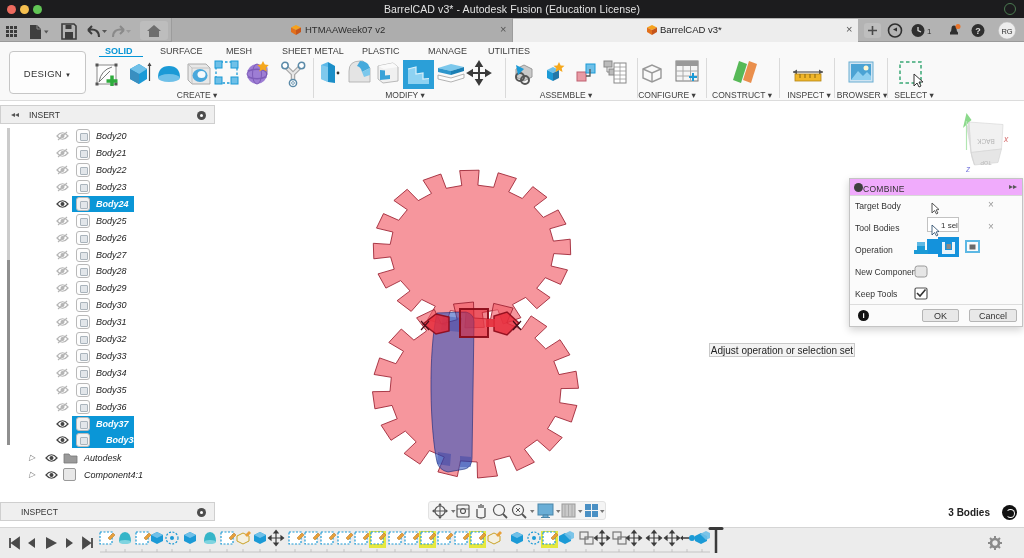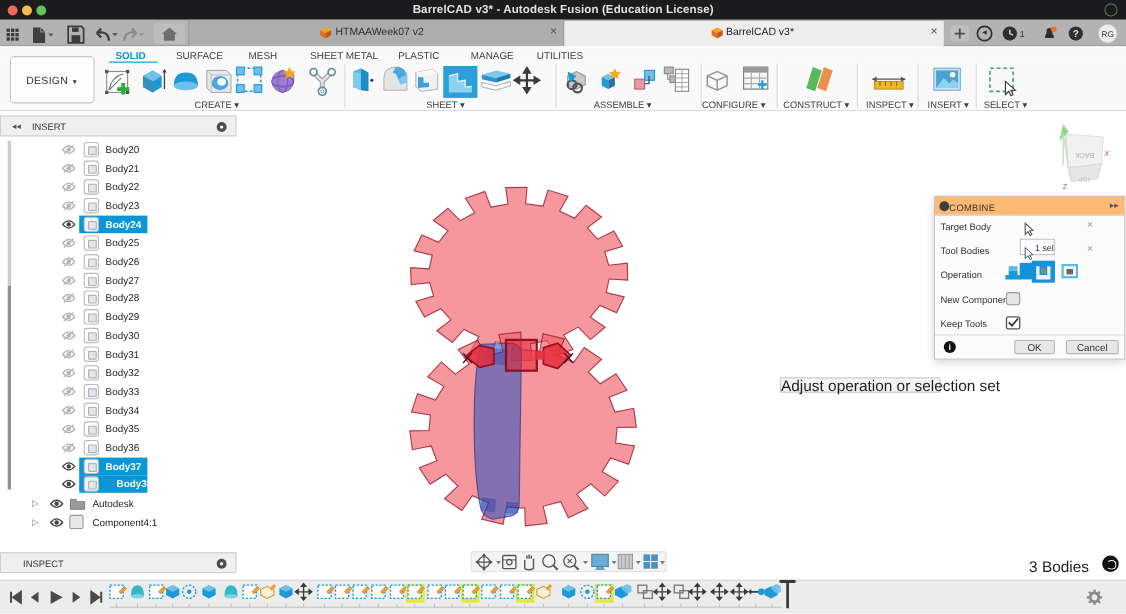--- a/index.html
+++ b/index.html
@@ -3,21 +3,21 @@
 <meta charset="utf-8">
 <style>
 * { margin:0; padding:0; box-sizing:border-box; }
 html,body { width:1024px; height:558px; overflow:hidden; }
 body { font-family:"Liberation Sans", sans-serif; position:relative; background:#fff; }
 .abs { position:absolute; }
 
 
 #titlebar { left:0; top:0; width:1024px; height:18px; background:#1c1c1e; }
 #titlebar .dot { position:absolute; top:4.5px; width:9px; height:9px; border-radius:50%; }
-#title-text { position:absolute; top:0; left:0; width:100%; height:18px; line-height:18px; text-align:center; color:#e2e2e2; font-size:10.5px; font-weight:bold; letter-spacing:0.1px; }
+#title-text { position:absolute; top:0; left:0; width:100%; height:18px; line-height:18px; text-align:center; color:#e2e2e2; font-size:10.5px; font-weight:normal; letter-spacing:0.1px; }
 #tb-right { position:absolute; right:8px; top:3px; width:12px; height:12px; border-radius:50%; border:1.5px solid #4a7950; }
 
 
 #tabbar { left:0; top:18px; width:1024px; height:24px; background:#b3b3b3; border-bottom:1px solid #9a9a9a; }
 .tab1 { position:absolute; left:171px; top:0; width:342px; height:24px; background:#adadad; border-left:1px solid #9c9c9c; border-right:1px solid #9c9c9c; }
 .tab2 { position:absolute; left:513px; top:1px; width:345px; height:23px; background:#ededed; }
 .tabx { position:absolute; color:#555; font-size:11px; top:5px; }
 .tablabel { position:absolute; top:6px; font-size:9.5px; color:#2e2e2e; white-space:nowrap; }
 
 
@@ -27,43 +27,43 @@
 #designbtn { position:absolute; left:9px; top:-6px; width:77px; height:43px; background:#fdfdfd; border:1px solid #c6c6c6; border-radius:4px; text-align:center; line-height:43px; font-size:9.5px; color:#333; letter-spacing:0.3px; }
 .rsep { position:absolute; top:1px; width:1px; height:40px; background:#dadada; }
 .glabel { position:absolute; top:33px; font-size:8.5px; color:#3f3f3f; white-space:nowrap; transform:translateX(-50%); }
 
 
 .panelhdr { position:absolute; height:19px; background:#efefef; border:1px solid #cfcfcf; font-size:8.5px; color:#333; }
 #browserhdr { left:0; top:105px; width:215px; }
 #commentshdr { left:0; top:502px; width:215px; }
 .pcirc { position:absolute; right:8px; top:4.5px; width:9px; height:9px; background:#4d4d4d; border-radius:50%; }
 .pcirc::after { content:""; position:absolute; left:3px; top:3px; width:3px; height:3px; background:#fff; border-radius:50%; }
-.brow { position:absolute; height:17px; font-size:9px; color:#222; }
+.brow { position:absolute; height:17px; font-size:9px; color:#222;font-style:italic; }
 .brow .txt { position:absolute; left:96px; top:3px; }
 .brow.sel .hl { position:absolute; left:72px; top:0; width:62px; height:16px; background:#0a96d7; }
 .brow.sel .txt { color:#fff; }
 .eyeo { position:absolute; left:56px; top:3px; width:13px; height:10px; }
 .bicon { position:absolute; left:76px; top:1px; width:14px; height:14px; background:#f2f2f2; border:1px solid #b9b9b9; border-radius:3px; } .bicon::after { content:""; position:absolute; left:3px; top:3px; width:6px; height:6px; background:#e2e6ea; border:1px solid #aab4bc; border-radius:1px; }
 .bicon.white { background:#fdfdfd; }
 #lscroll1 { left:7px; top:128px; width:3px; height:132px; background:#cbcbcb; }
 #lscroll2 { left:7px; top:260px; width:3px; height:185px; background:#8f8f8f; }
 
 
 #combine { left:849px; top:178px; width:174px; height:149px; background:#fbfbfb; border:1px solid #c4c4c4; box-shadow:0 3px 8px rgba(0,0,0,0.18); }
-#combine .hdr { position:absolute; left:0; top:0; width:100%; height:17px; background:#fdba74; border-bottom:1px solid #d8d8d8; }
+#combine .hdr { position:absolute; left:0; top:0; width:100%; height:17px; background:#f0abfc; border-bottom:1px solid #d8d8d8; }
 #combine .row { position:absolute; left:5px; font-size:8.6px; color:#333; }
 .chip { position:absolute; width:32px; height:15px; font-size:8px; overflow:hidden; line-height:15px; white-space:nowrap;margin-top:19px; }
 .cx { position:absolute; color:#999; font-size:10px; }
 
 
-#tooltip { left:709px; top:343px; width:146px; height:14px; background:#f3f3f3; border:1px solid #c9c9c9; font-size:14px; color:#1e1e1e; text-align:center; line-height:13px; white-space:nowrap; }
+#tooltip { left:709px; top:343px; width:146px; height:14px; background:#f3f3f3; border:1px solid #c9c9c9; font-size:10px; color:#1e1e1e; text-align:center; line-height:13px; white-space:nowrap; }
 
 
 #timeline { left:0; top:527px; width:1024px; height:31px; background:#ececec; border-top:1px solid #d5d5d5; }
-#threebodies { right:34px; top:507px; font-size:14px; font-weight:normal; color:#222; }
+#threebodies { right:34px; top:507px; font-size:10px; font-weight:bold; color:#222; }
 #adcirc { right:7px; top:505px; width:15px; height:15px; background:#111; border-radius:50%; } #adcirc::after { content:""; position:absolute; left:4px; top:4px; width:7px; height:7px; border-radius:50%; border:1.5px solid #fff; border-left-color:transparent; }
 .navbar { left:428px; top:501px; width:178px; height:19px; background:#f4f4f4; border:1px solid #e2e2e2; border-radius:3px; }
 </style>
 </head>
 <body>
 
 <div id="titlebar" class="abs">
   <div class="dot" style="left:7px;background:#ed6a5e"></div>
   <div class="dot" style="left:20px;background:#f5bf4f"></div>
   <div class="dot" style="left:33px;background:#61c555"></div>
@@ -180,26 +180,26 @@
 <div id="ribbon" class="abs">
   <div id="designbtn">DESIGN <span style="font-size:6px">▼</span></div>
   <div class="rsep" style="left:313px"></div>
   <div class="rsep" style="left:505px"></div>
   <div class="rsep" style="left:637px"></div>
   <div class="rsep" style="left:706px"></div>
   <div class="rsep" style="left:779px"></div>
   <div class="rsep" style="left:834px"></div>
   <div class="rsep" style="left:887px"></div>
   <div class="glabel" style="left:197px">CREATE ▾</div>
-  <div class="glabel" style="left:405px">SHEET ▾</div>
+  <div class="glabel" style="left:405px">MODIFY ▾</div>
   <div class="glabel" style="left:566px">ASSEMBLE ▾</div>
   <div class="glabel" style="left:667px">CONFIGURE ▾</div>
   <div class="glabel" style="left:742px">CONSTRUCT ▾</div>
   <div class="glabel" style="left:809px">INSPECT ▾</div>
-  <div class="glabel" style="left:862px">INSERT ▾</div>
+  <div class="glabel" style="left:862px">BROWSER ▾</div>
   <div class="glabel" style="left:914px">SELECT ▾</div>
   <svg id="ribbonicons" class="abs" width="1024" height="46" style="left:0;top:0">
       <g transform="translate(0,3)">
 
 <g transform="translate(96,2)">
  <rect x="1" y="3" width="19" height="19" fill="#fdfdfd" stroke="#8a8a8a" stroke-width="1"></rect>
  <g fill="#555">
             <rect x="-0.5" y="1.5" width="3" height="3"></rect>
             <rect x="18.5" y="1.5" width="3" height="3"></rect>
             <rect x="-0.5" y="20.5" width="3" height="3"></rect>

